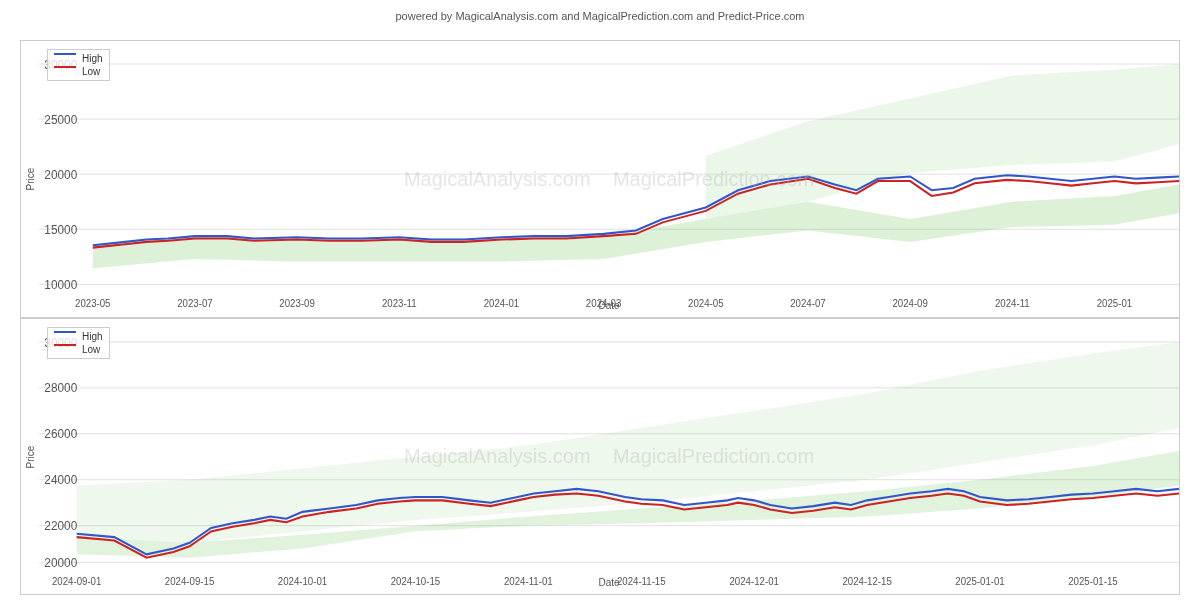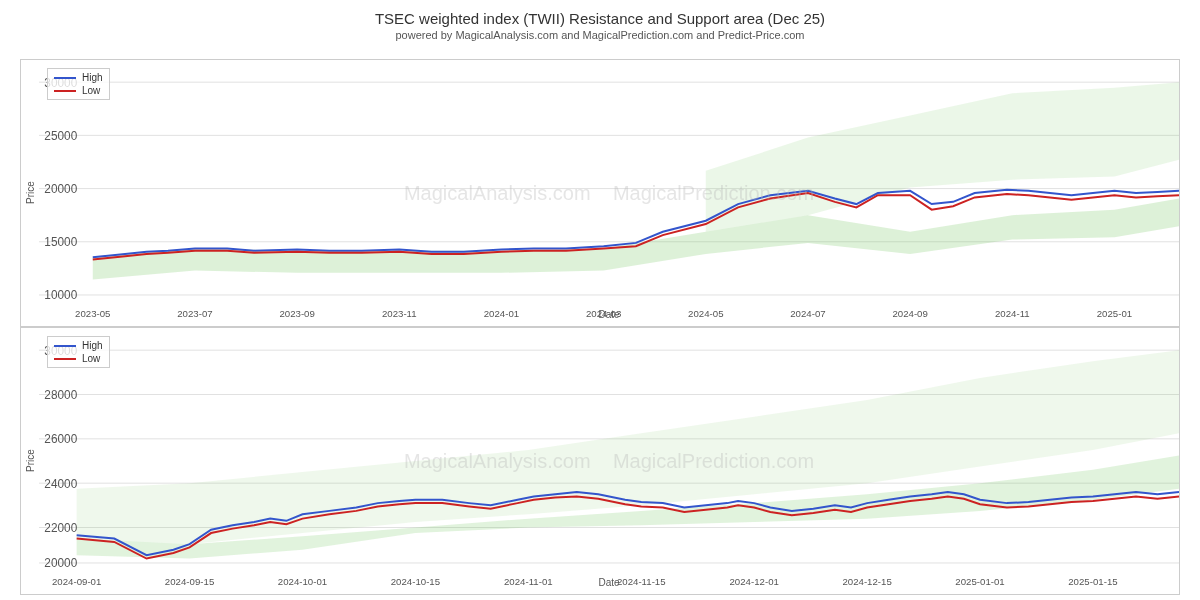--- a/index.html
+++ b/index.html
@@ -72,21 +72,20 @@
       display: flex;
       flex-direction: column;
       gap: 2px;
       z-index: 10;
       background: rgba(255,255,255,0.8);
       padding: 3px 6px;
       border: 1px solid #ccc;
     }
     .legend-item {
       display: flex;
-      align-items: center;
       gap: 6px;
       font-size: 10px;
       color: #333;
     }
     .legend-line {
       width: 22px;
       height: 2px;
     }
     .watermark {
       position: absolute;
@@ -114,21 +113,20 @@
       width: 100%;
       height: 100%;
       position: absolute;
       top: 0; left: 0;
     }
   </style>
 </head>
 <body>
 
 <div class="page-container">
-  <div class="main-title">TSEC weighted index (TWII) Resistance and Support area (Dec 25)</div>
   <div class="subtitle">powered by MagicalAnalysis.com and MagicalPrediction.com and Predict-Price.com</div>
 
   <div class="charts-wrapper">
 
     <div class="chart-box">
       <div class="y-axis-label">Price</div>
       <div class="chart-inner">
 
         <div class="legend">
           <div class="legend-item">

